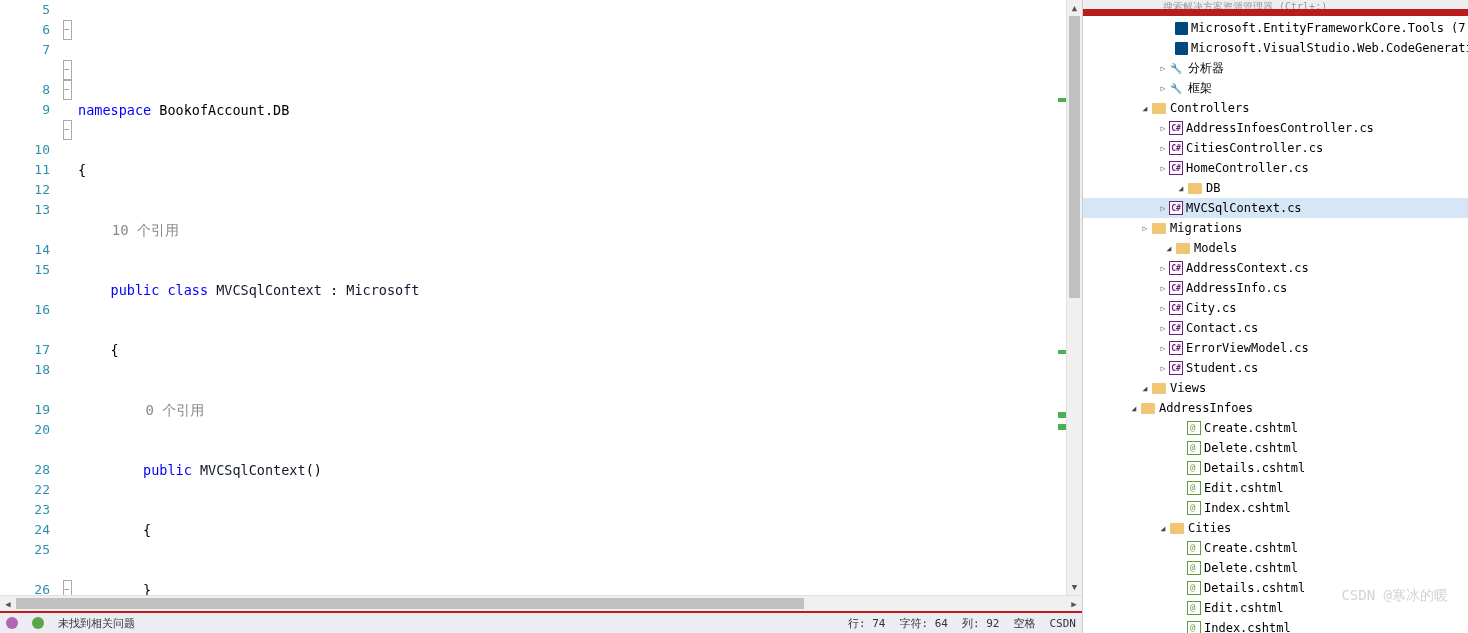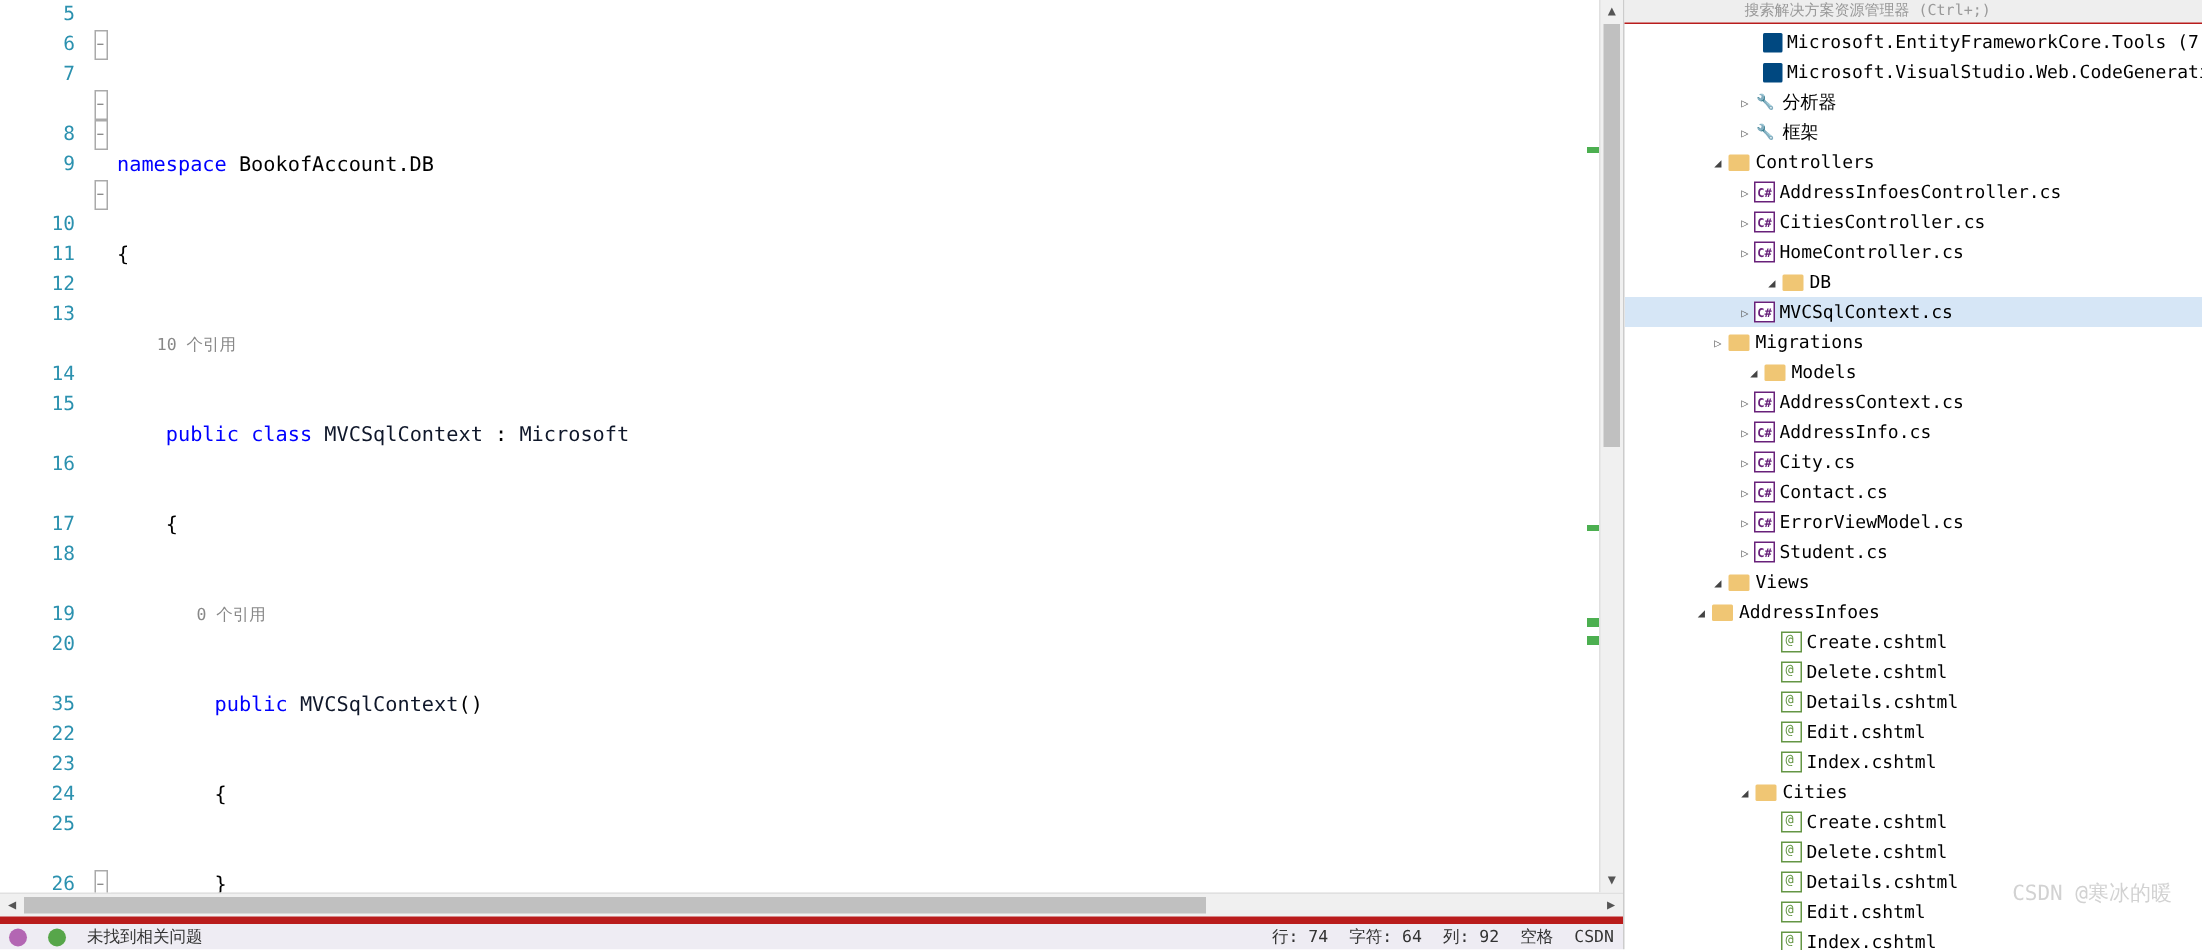--- a/index.html
+++ b/index.html
@@ -6,33 +6,33 @@
 body { width: 1468px; height: 633px; display: flex; overflow: hidden; background: #fff; font-size: 13px; }
 .editor-pane { flex: 1; display: flex; flex-direction: column; min-width: 0; }
 .code-area { flex: 1; display: flex; overflow: hidden; position: relative; }
 .gutter { width: 60px; background: #fff; text-align: right; padding-right: 10px; color: #2b91af; font-size: 13px; line-height: 20px; user-select: none; }
 .gutter div { height: 20px; }
 .fold-column { width: 14px; background: #fff; border-right: 0; line-height: 20px; font-size: 10px; color: #888; }
 .fold-column div { height: 20px; display: flex; align-items: center; justify-content: center; }
 .fold-box { width: 9px; height: 9px; border: 1px solid #aaa; display: flex; align-items: center; justify-content: center; font-size: 8px; line-height: 8px; color: #666; cursor: pointer; }
 .code-content { flex: 1; line-height: 20px; font-size: 13.5px; white-space: pre; overflow: hidden; position: relative; }
 .code-content .line { height: 20px; padding-left: 4px; }
-.reflink { font-size: 11px; color: #888; height: 20px; padding-left: 4px; }
+.reflink { font-size: 14px; color: #888; height: 20px; padding-left: 4px; }
 .kw { color: #0000ff; }
 .type { color: #0f172a; }
 .plain { color: #000; }
 .scrollbar-v { width: 16px; background: #f0f0f0; border-left: 1px solid #e0e0e0; display: flex; flex-direction: column; align-items: center; }
 .scrollbar-v .arrow { height: 16px; width: 100%; display: flex; align-items: center; justify-content: center; font-size: 9px; color: #555; }
 .scrollbar-v .track { flex: 1; width: 100%; position: relative; }
 .scrollbar-v .thumb { position: absolute; top: 0; left: 2px; right: 2px; height: 50%; background: #c0c0c0; }
-.status-bar { height: 22px; background: #eeecf3; border-top: 5px solid #b91c1c; display: flex; align-items: center; font-size: 11px; color: #333; padding: 0 6px; gap: 14px; }
+.status-bar { height: 22px; background: #eeecf3; border-top: 2px solid #b91c1c; display: flex; align-items: center; font-size: 11px; color: #333; padding: 0 6px; gap: 14px; }
 .status-bar .spacer { flex: 1; }
 .status-ico { width: 12px; height: 12px; border-radius: 50%; display: inline-block; }
 .sln-pane { width: 386px; background: #fff; border-left: 1px solid #ccc; display: flex; flex-direction: column; font-size: 12px; }
-.sln-header { height: 16px; border-bottom: 1px solid #b91c1c; background: #eee; font-size: 10px; color: #999; padding-left: 80px; overflow: hidden; }
+.sln-header { height: 16px; border-bottom: 7px solid #b91c1c; background: #eee; font-size: 10px; color: #999; padding-left: 80px; overflow: hidden; }
 .sln-tree { flex: 1; overflow: auto; padding-top: 2px; }
 .tree-item { height: 20px; display: flex; align-items: center; white-space: nowrap; cursor: pointer; }
 .tree-item.sel { background: #d6e6f6; }
 .chev { width: 12px; font-size: 10px; color: #666; display: inline-flex; justify-content: center; }
 .chev.open::before { content: '◢'; font-size: 8px; color: #444; }
 .chev.closed::before { content: '▷'; font-size: 8px; }
 .ico { width: 16px; height: 16px; display: inline-flex; align-items: center; justify-content: center; margin-right: 3px; font-size: 10px; }
 .ico-folder { background: #f0c674; border-radius: 1px; width: 14px; height: 11px; }
 .ico-cs { background: #fff; border: 1px solid #68217a; color: #68217a; width: 14px; height: 14px; font-size: 8px; font-weight: bold; }
 .ico-cshtml { background: #fff; border: 1px solid #649644; width: 14px; height: 14px; position: relative; }
@@ -69,21 +69,21 @@
         <div>15</div>
         <div></div>
         <div>16</div>
         <div></div>
         <div>17</div>
         <div>18</div>
         <div></div>
         <div>19</div>
         <div>20</div>
         <div></div>
-        <div>35</div>
+        <div>28</div>
         <div>22</div>
         <div>23</div>
         <div>24</div>
         <div>25</div>
         <div></div>
         <div>26</div>
       </div>
     <div class="fold-column" id="foldcol">
         <div></div>
         <div>

